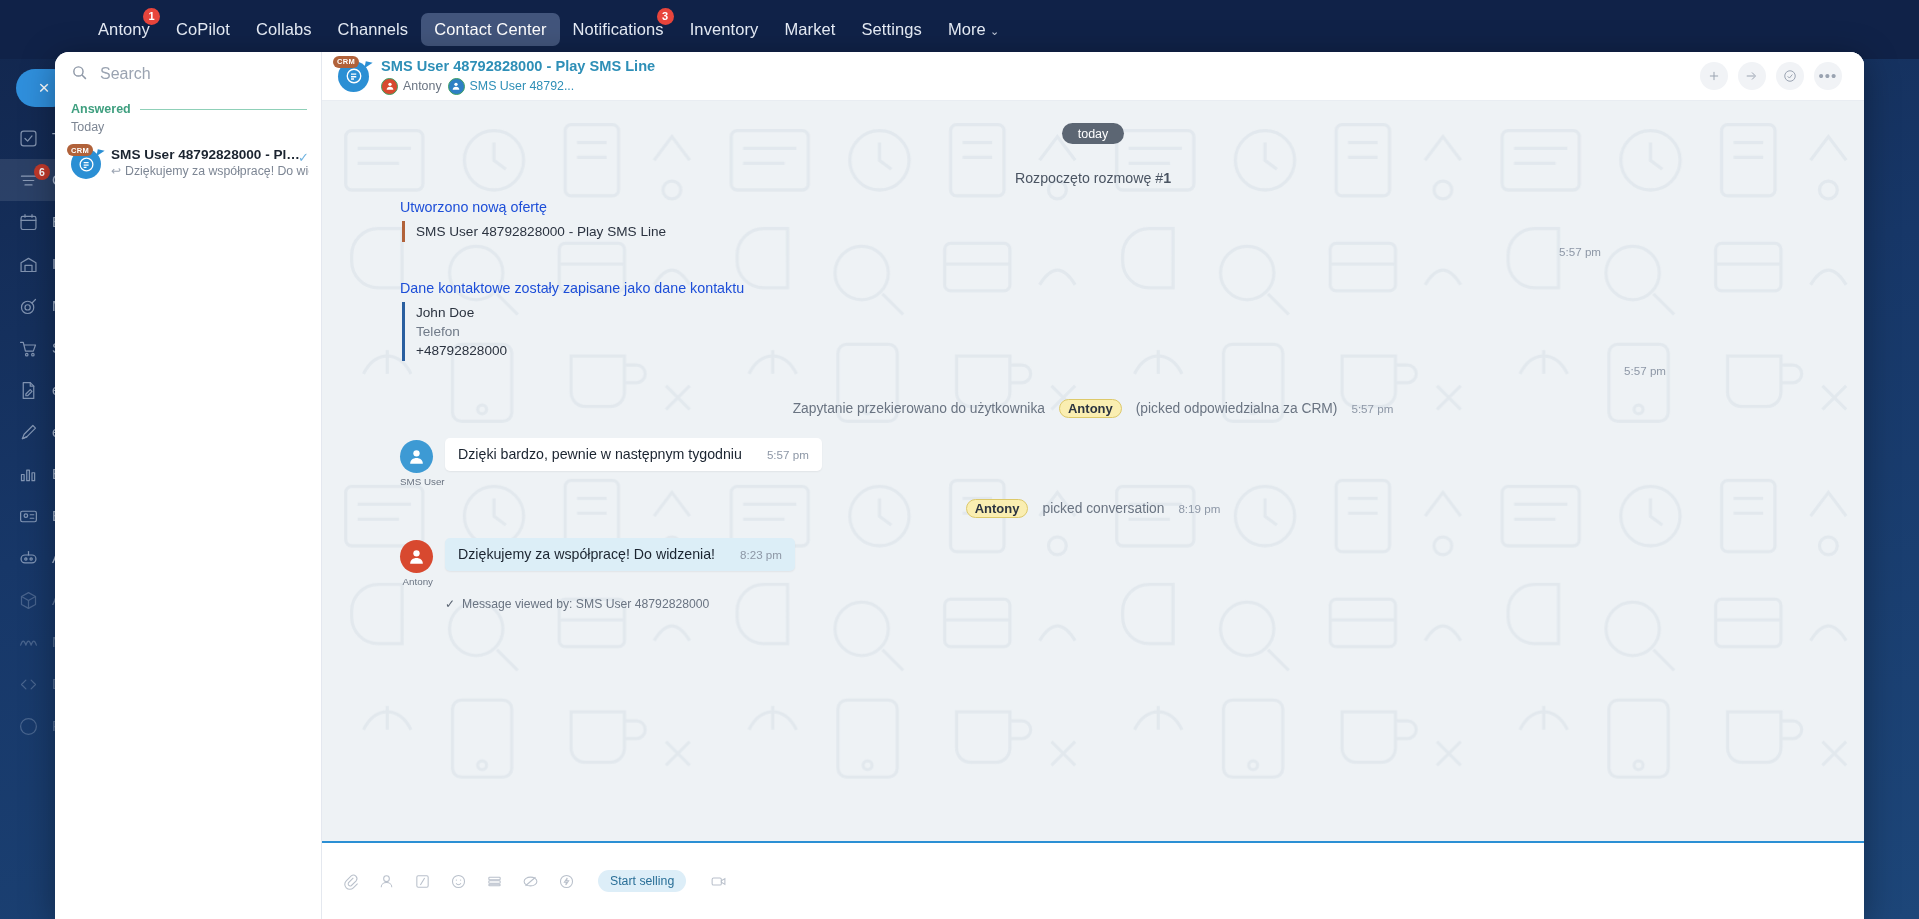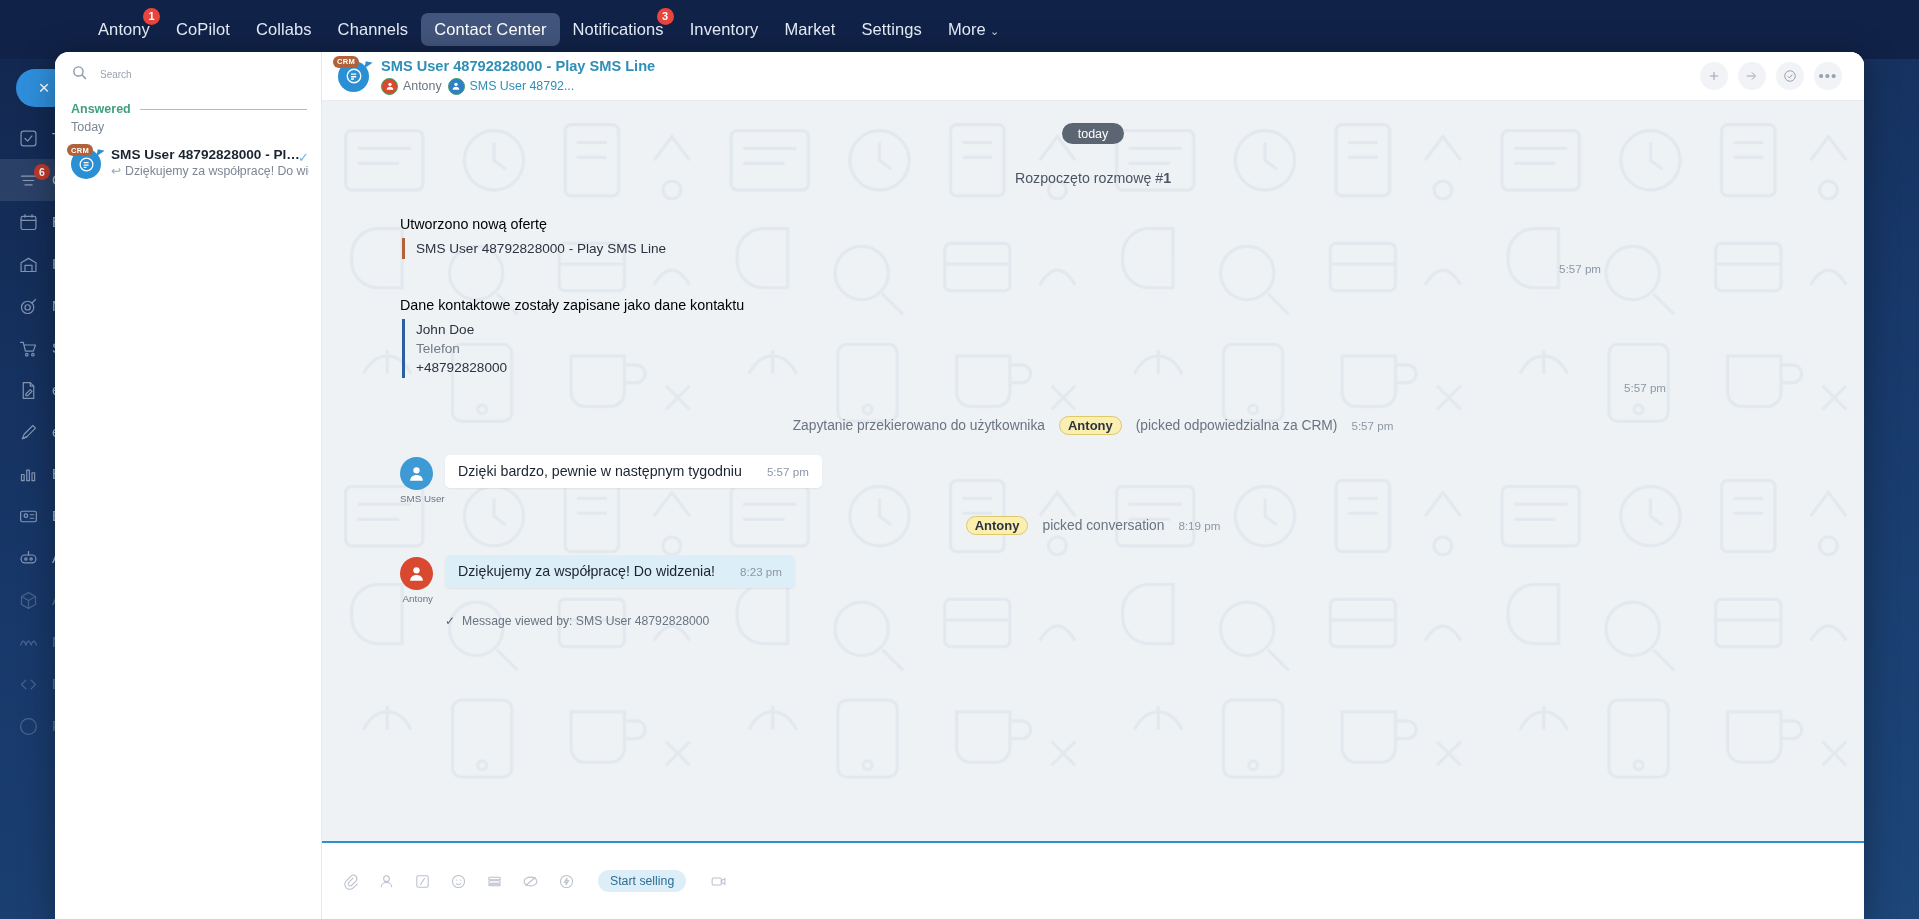--- a/index.html
+++ b/index.html
@@ -110,21 +110,21 @@
     background: #fff;
     display: flex; flex-direction: column;
   }
   .search-row {
     height: 44px; display: flex; align-items: center;
     padding: 0 14px 0 16px;
     gap: 12px;
   }
   .search-row svg { width: 17px; height: 17px; stroke: #8d97a6; fill: none; stroke-width: 2; }
   .search-input {
-    border: 0; outline: none; font-size: 10px; color: #2b3340;
+    border: 0; outline: none; font-size: 16px; color: #2b3340;
     font-family: "Liberation Sans", sans-serif;
     width: 100%; background: transparent;
   }
   .search-input::placeholder { color: #9aa3b1; }
 
   .group-head {
     display: flex; align-items: center; gap: 9px;
     padding: 6px 14px 2px 16px;
   }
   .group-title { font-size: 12.5px; color: #3f9f7f; font-weight: bold; white-space: nowrap; }
@@ -231,25 +231,25 @@
   .doodles { position: absolute; inset: 0; opacity: .55; pointer-events: none; }
   .msgs-inner { position: relative; z-index: 2; padding: 0 78px; }
 
   .today-pill {
     margin: 0 auto 26px auto;
     width: 62px; text-align: center;
     background: #5c6673; color: #fff;
     font-size: 12.5px; border-radius: 11px; padding: 3.5px 0;
   }
   .started {
-    text-align: center; color: #4a5462; font-size: 14.2px; margin-bottom: 30px;
+    text-align: center; color: #4a5462; font-size: 14.2px; margin-bottom: 13px;
   }
   .started b { font-weight: bold; }
 
-  .sys-title { font-size: 14.3px; color: #000000; margin-bottom: 6px; }
+  .sys-title { font-size: 14.3px; color: #1d4ed8; margin-bottom: 6px; }
   .quote {
     border-left: 3px solid #b1623a;
     padding: 1px 0 1px 11px;
     margin-left: 2px;
   }
   .quote.blue { border-left-color: #2a5fa0; }
   .quote-line { font-size: 13.6px; color: #2b3340; line-height: 19px; }
   .quote-line.muted { color: #707a88; }
   .ts-right { text-align: right; font-size: 11.6px; color: #8d97a6; margin-top: 3px; }
   .blk { margin-bottom: 22px; }

